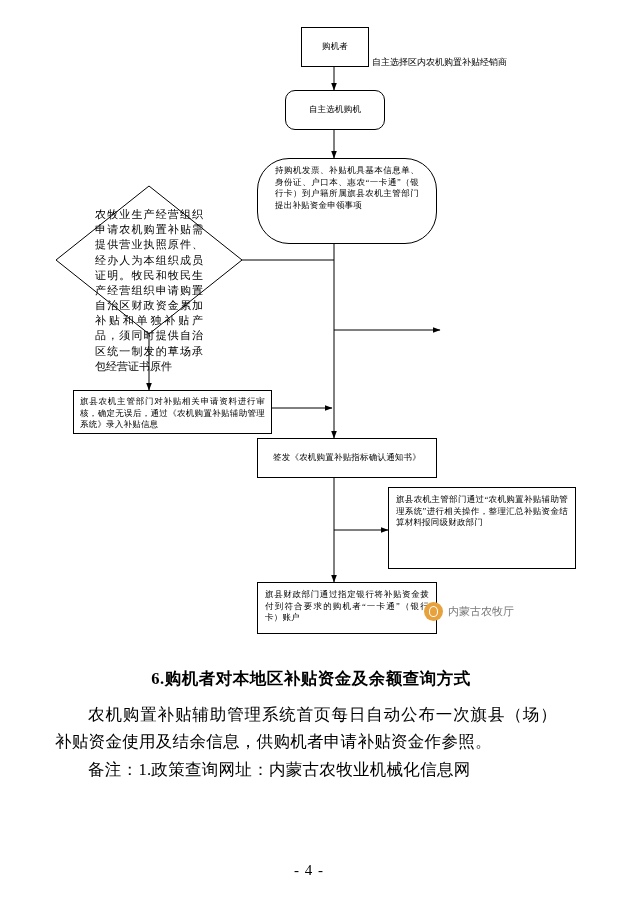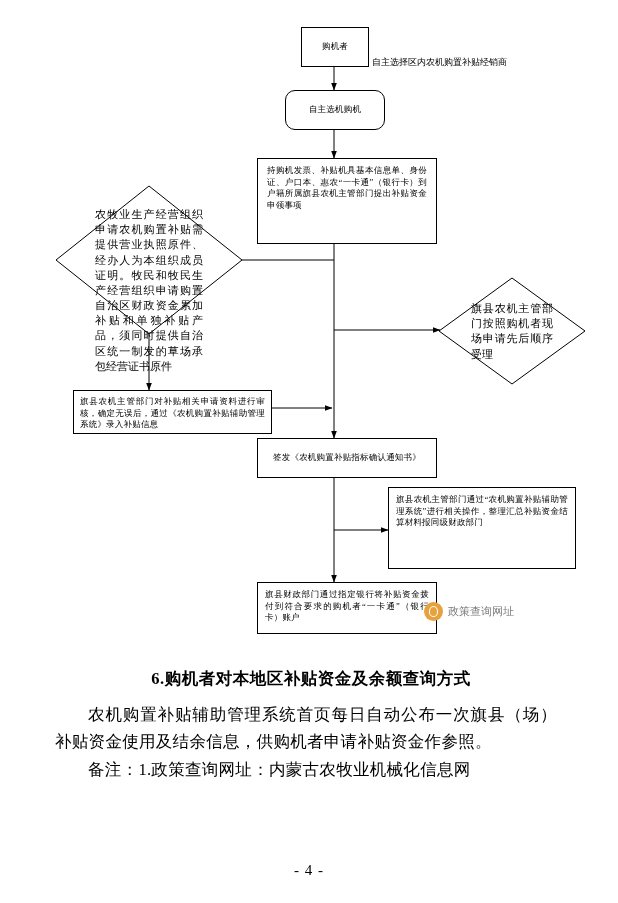--- a/index.html
+++ b/index.html
@@ -183,37 +183,31 @@
     <div class="node center" style="left:301px; top:27px; width:68px; height:22px;">
       <span>购机者</span>
     </div>
 
     <div class="label" style="left:340px; top:56px; font-size:9px;">自主选择区内农机购置补贴经销商</div>
 
     <div class="node center" style="left:285px; top:90px; width:100px; height:26px;border-radius:10px;">
       <span>自主选机购机</span>
     </div>
 
-    <div class="node" style="left:257px; top:158px; width:180px; height:86px; padding:6px 9px;">
+    <div class="node" style="left:257px; top:158px; width:180px; height:86px; padding:6px 17px;border-radius:32px;">
       <span>持购机发票、补贴机具基本信息单、身份证、户口本、惠农“一卡通”（银行卡）到户籍所属旗县农机主管部门提出补贴资金申领事项</span>
     </div>
 
     <div class="diamond" style="left:55px; top:185px; width:188px; height:150px;">
       <svg width="188" height="150">
         <polygon points="94,1 187,75 94,149 1,75" fill="#ffffff" stroke="#000000" stroke-width="1"></polygon>
       </svg>
       <div class="dtext" style="left:40px; top:22px; width:108px;">农牧业生产经营组织申请农机购置补贴需提供营业执照原件、经办人为本组织成员证明。牧民和牧民生产经营组织申请购置自治区财政资金累加补贴和单独补贴产品，须同时提供自治区统一制发的草场承包经营证书原件</div>
     </div>
 
-    <div class="diamond" style="left:438px; top:277px; width:148px; height:108px;">
-      <svg width="148" height="108">
-        <polygon points="74,1 147,54 74,107 1,54" fill="#ffffff" stroke="#000000" stroke-width="1"></polygon>
-      </svg>
-      <div class="dtext" style="left:33px; top:24px; width:82px;">旗县农机主管部门按照购机者现场申请先后顺序受理</div>
-    </div>
 
     <div class="node" style="left:73px; top:390px; width:199px; height:44px; padding:5px 6px;">
       <span>旗县农机主管部门对补贴相关申请资料进行审核，确定无误后，通过《农机购置补贴辅助管理系统》录入补贴信息</span>
     </div>
 
     <div class="node center" style="left:257px; top:438px; width:180px; height:28px;">
       <span>签发《农机购置补贴指标确认通知书》</span>
     </div>
 
     <div class="node" style="left:388px; top:487px; width:188px; height:82px; padding:6px 7px;">
@@ -221,21 +215,21 @@
     </div>
 
     <div class="node" style="left:257px; top:582px; width:180px; height:52px; padding:6px 7px;">
       <span>旗县财政部门通过指定银行将补贴资金拨付到符合要求的购机者“一卡通”（银行卡）账户</span>
     </div>
 
   </div>
 
   <div id="logo">
     <span class="mark"></span>
-    <span class="logotext">政策查询网址</span>
+    <span class="logotext">内蒙古农牧厅</span>
   </div>
 
   <div id="body-text">
     <h2 class="section">6.购机者对本地区补贴资金及余额查询方式</h2>
     <p class="para">农机购置补贴辅助管理系统首页每日自动公布一次旗县（场）补贴资金使用及结余信息，供购机者申请补贴资金作参照。</p>
     <p class="para">备注：1.政策查询网址：内蒙古农牧业机械化信息网</p>
   </div>
 
   <div id="pagenum">- 4 -</div>
 

